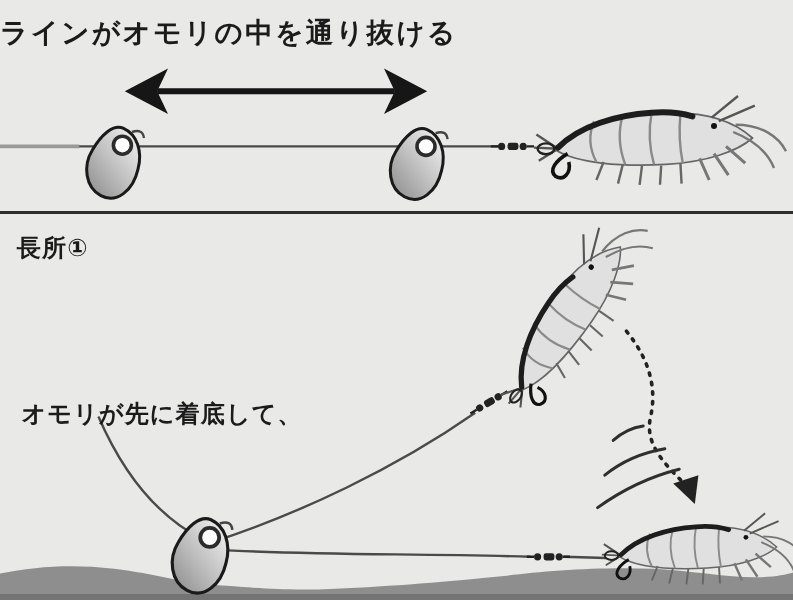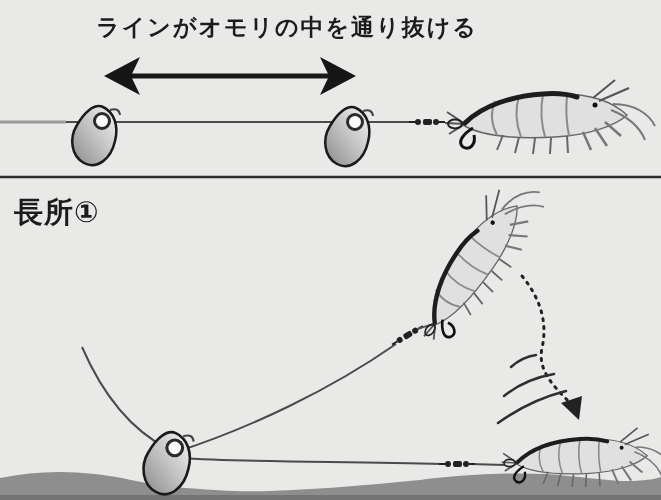--- a/index.html
+++ b/index.html
@@ -2,22 +2,22 @@
 <html><head>
 <meta charset="utf-8">
 <style>
   html,body{margin:0;padding:0;}
   #canvas{
     position:relative; width:661px; height:500px;
     background:#e9e9e8; overflow:hidden;
     font-family:"DejaVu Sans","Liberation Sans",sans-serif;
   }
   .txt{position:absolute; color:#1b1b1b; font-weight:bold; white-space:pre;}
-  #top-caption{left:0; top:12px; width:574px; text-align:center; font-size:23px; letter-spacing:2px;}
-  #advantage-heading{left:14px; top:193px; font-size:29px; letter-spacing:1px;}
+  #top-caption{left:0; top:12px; width:574px; text-align:left; font-size:23px; letter-spacing:2px;}
+  #advantage-heading{left:14px; top:193px; font-size:20px; letter-spacing:1px;}
   #advantage-desc{left:18px; top:270px; font-size:20px; line-height:30px; letter-spacing:1px;}
   svg{position:absolute; left:0; top:0;}
 </style>
 </head>
 <body>
 
 <div id="canvas">
 
   <svg width="661" height="500" viewBox="0 0 661 500">
     <defs>
@@ -102,14 +102,15 @@
              C648,480 655,479 661,477 L661,500 L0,500 Z" fill="#8e8e8e"></path>
     <rect x="0" y="495" width="661" height="5" fill="#747474"></rect>
 
     <use href="#weight-sym" transform="translate(138,430) scale(1.05)"></use>
     <use href="#shrimp-sym" transform="translate(500,423) scale(0.8)"></use>
   </svg>
 
   <div id="top-caption" class="txt">ラインがオモリの中を通り抜ける</div>
   <div id="advantage-heading" class="txt">長所①</div>
   <div id="advantage-desc" class="txt">
+    <div>オモリが先に着底して、</div>
   </div>
 </div>
 
 </body></html>

